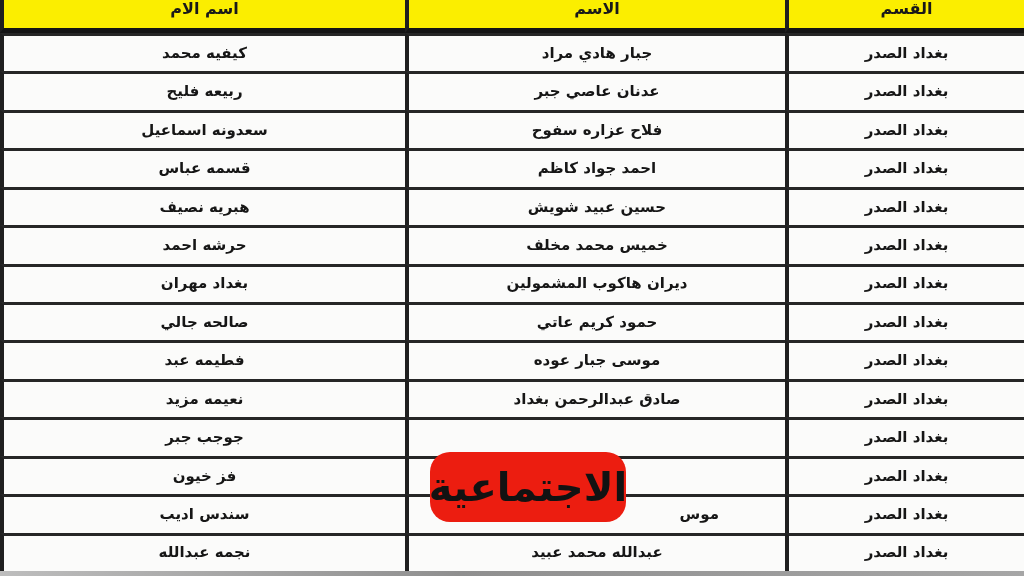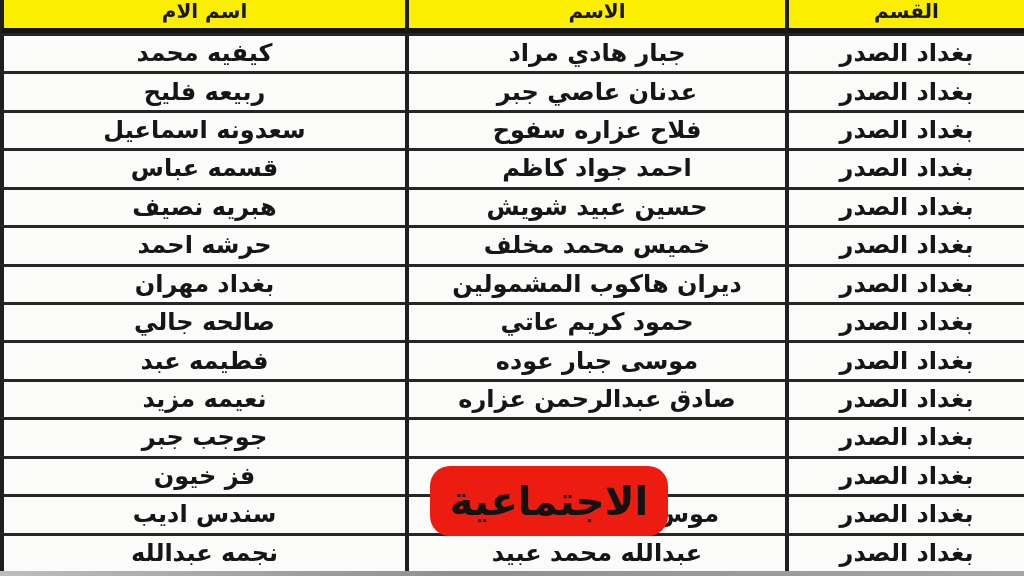--- a/index.html
+++ b/index.html
@@ -25,31 +25,31 @@
   }
   .row { display: contents; }
   .cell {
     display: flex;
     align-items: center;
     justify-content: center;
     background: #fbfbfa;
     border-left: 4px solid #1f1f1f;
     border-top: 3px solid #262626;
     font-weight: bold;
-    font-size: 24px;
+    font-size: 15px;
     color: #161616;
     white-space: nowrap;
     overflow: hidden;
     line-height: 1.05;
   }
   .row-header .cell {
     background: #fbee00;
     border-top: none;
     border-bottom: 5px solid #141414;
-    font-size: 20px;
+    font-size: 16px;
     color: #191919;
     align-items: flex-start;
     padding-top: 1px;
   }
   .name-fragment {
     justify-content: flex-start;   
     padding-right: 66px;
   }
   .bottom-strip {
     position: absolute;
@@ -69,22 +69,22 @@
     z-index: 5;
     direction: rtl;
   }
   .banner-line1 {
     left: 284px; top: 419px;
     width: 512px; height: 66px;
     border-radius: 20px;
     font-size: 40px;
   }
   .banner-line2 {
-    left: 430px; top: 466px;
-    width: 238px; height: 70px;
+    left: 430px; top: 452px;
+    width: 196px; height: 70px;
     border-radius: 20px;
     font-size: 40px;
   }
 </style>
 </head>
 <body>
 
 <div class="stage">
 
   <div class="table">
@@ -144,21 +144,21 @@
     </div>
 
     <div class="row">
       <div class="cell">بغداد الصدر</div>
       <div class="cell">موسى جبار عوده</div>
       <div class="cell">فطيمه عبد</div>
     </div>
 
     <div class="row">
       <div class="cell">بغداد الصدر</div>
-      <div class="cell">صادق عبدالرحمن عزاره</div>
+      <div class="cell">صادق عبدالرحمن بغداد</div>
       <div class="cell">نعيمه مزيد</div>
     </div>
 
     <div class="row">
       <div class="cell">بغداد الصدر</div>
       <div class="cell"></div>
       <div class="cell">جوجب جبر</div>
     </div>
 
     <div class="row">

